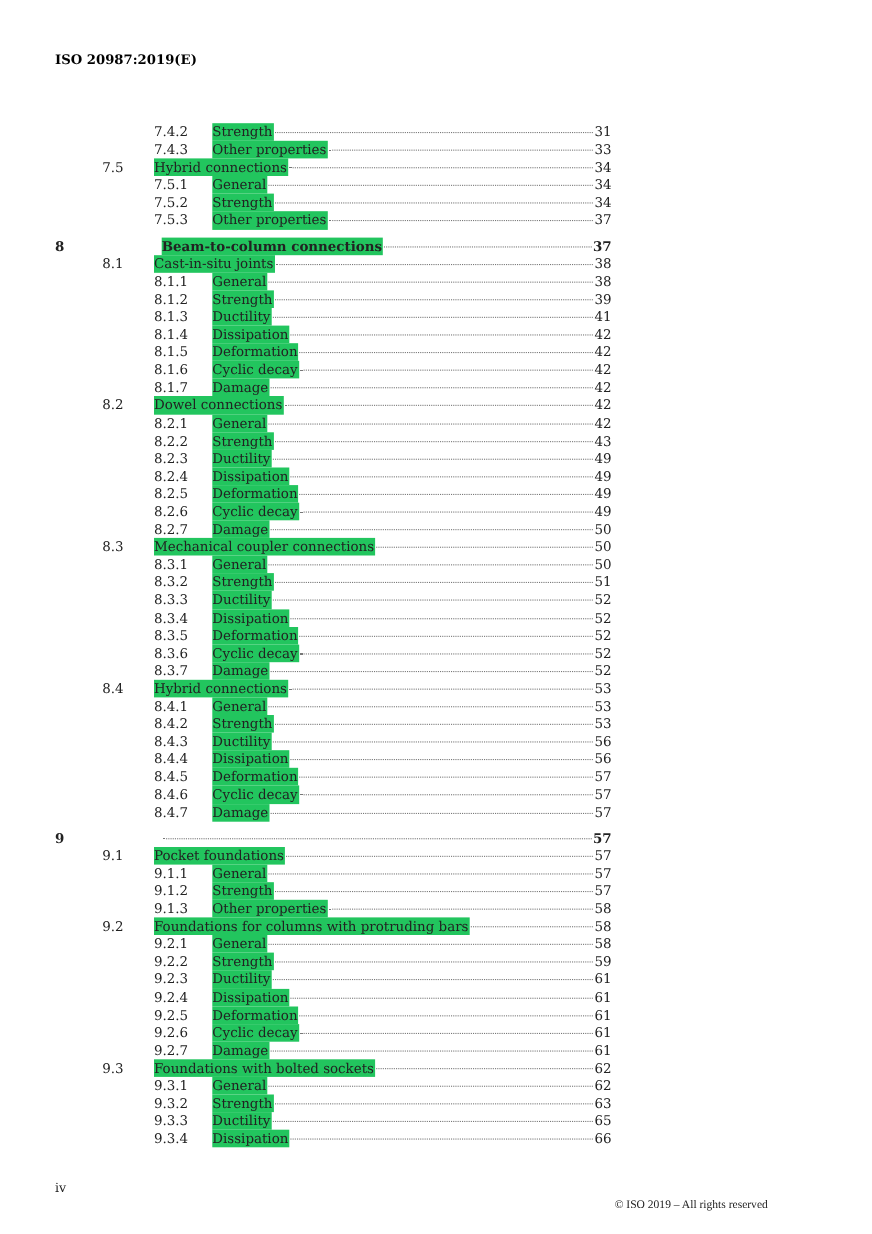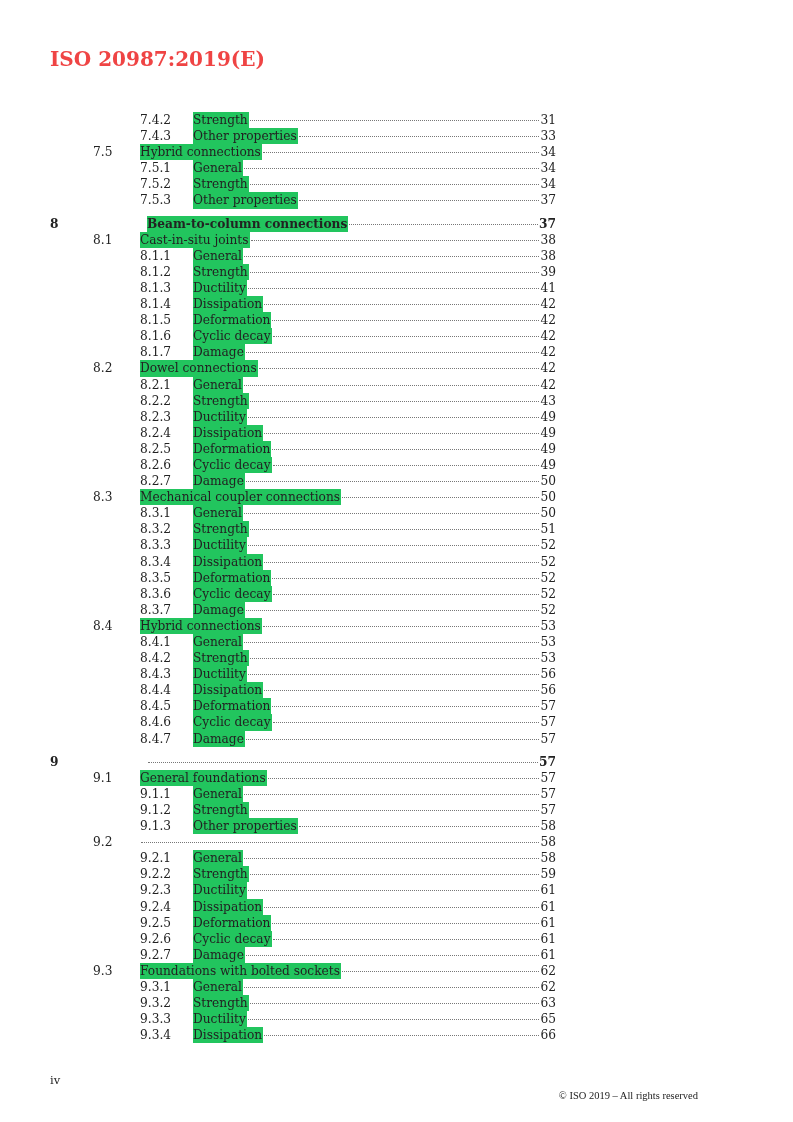--- a/index.html
+++ b/index.html
@@ -1,18 +1,18 @@
 <!DOCTYPE html>
 <html><head>
 <meta charset="utf-8">
 <style>
   html, body { margin:0; padding:0; background:#ffffff; }
   body { width:793px; height:1122px; position:relative; overflow:hidden;
          font-family:"DejaVu Serif", "Liberation Serif", serif; color:#222; }
-  .header { position:absolute; left:50px; top:47px; font-weight:bold; font-size:20px; color:#ef4444; }
+  .header { position:absolute; left:50px; top:47px; font-weight:bold; font-size:12px; color:#000000; }
   .toc { position:absolute; left:0; top:112px; width:651px; }
   .row { position:relative; height:16.1px; font-size:12.2px; line-height:16.1px; }
   .row.gap { margin-top:7px; }
   .num { position:absolute; white-space:nowrap; }
   .title-line { position:absolute; right:95px; display:flex; align-items:baseline; }
   .title { white-space:nowrap; background:#22c55e; padding-right:1px; }
   .dots { flex:1; border-bottom:1px dotted #777; height:0; margin:0 1px; transform:translateY(-3px); }
   .page { white-space:nowrap; text-align:right; }
   .l0 .num { left:50px; font-weight:bold; }
   .l0 .title-line { left:147px; }
@@ -345,21 +345,21 @@
     <div class="row l0 gap">
       <span class="num">9</span>
       <span class="title-line">
         <span class="dots"></span>
         <span class="page">57</span>
       </span>
     </div>
     <div class="row l1">
       <span class="num">9.1</span>
       <span class="title-line">
-        <span class="title">General foundations</span>
+        <span class="title">Pocket foundations</span>
         <span class="dots"></span>
         <span class="page">57</span>
       </span>
     </div>
     <div class="row l2">
       <span class="num">9.1.1</span>
       <span class="title-line">
         <span class="title">General</span>
         <span class="dots"></span>
         <span class="page">57</span>
@@ -377,20 +377,21 @@
       <span class="num">9.1.3</span>
       <span class="title-line">
         <span class="title">Other properties</span>
         <span class="dots"></span>
         <span class="page">58</span>
       </span>
     </div>
     <div class="row l1">
       <span class="num">9.2</span>
       <span class="title-line">
+        <span class="title">Foundations for columns with protruding bars</span>
         <span class="dots"></span>
         <span class="page">58</span>
       </span>
     </div>
     <div class="row l2">
       <span class="num">9.2.1</span>
       <span class="title-line">
         <span class="title">General</span>
         <span class="dots"></span>
         <span class="page">58</span>

